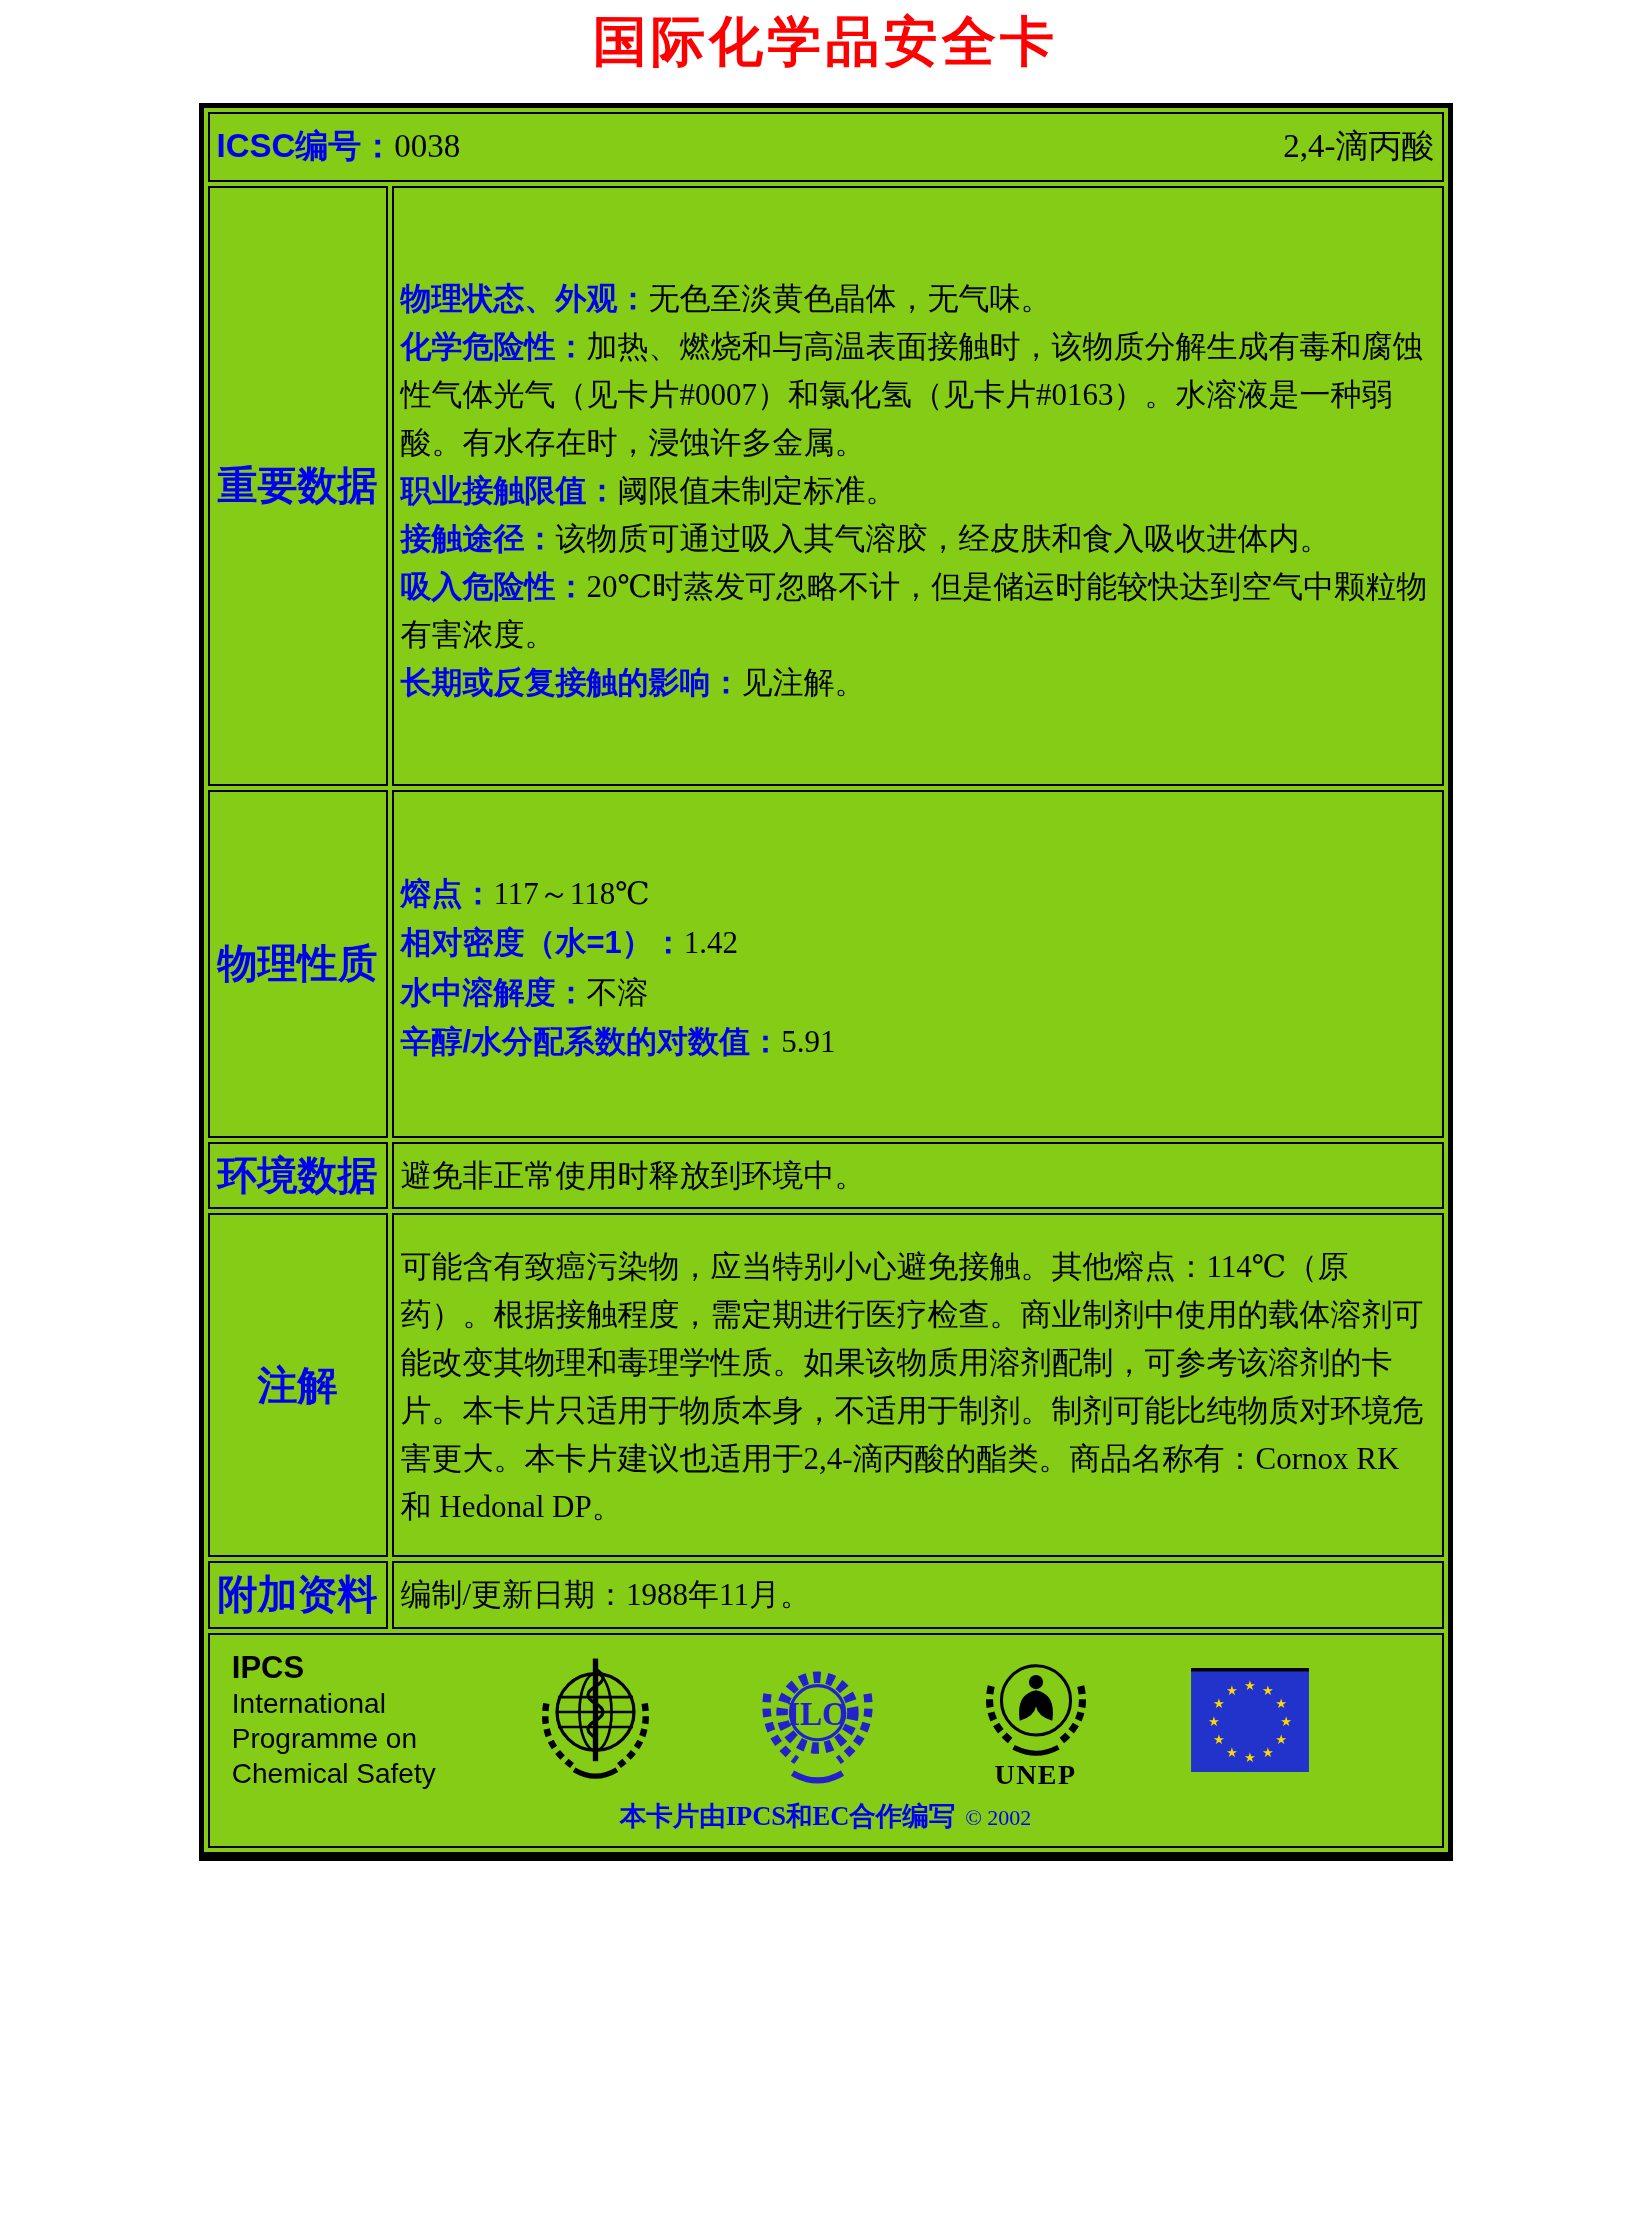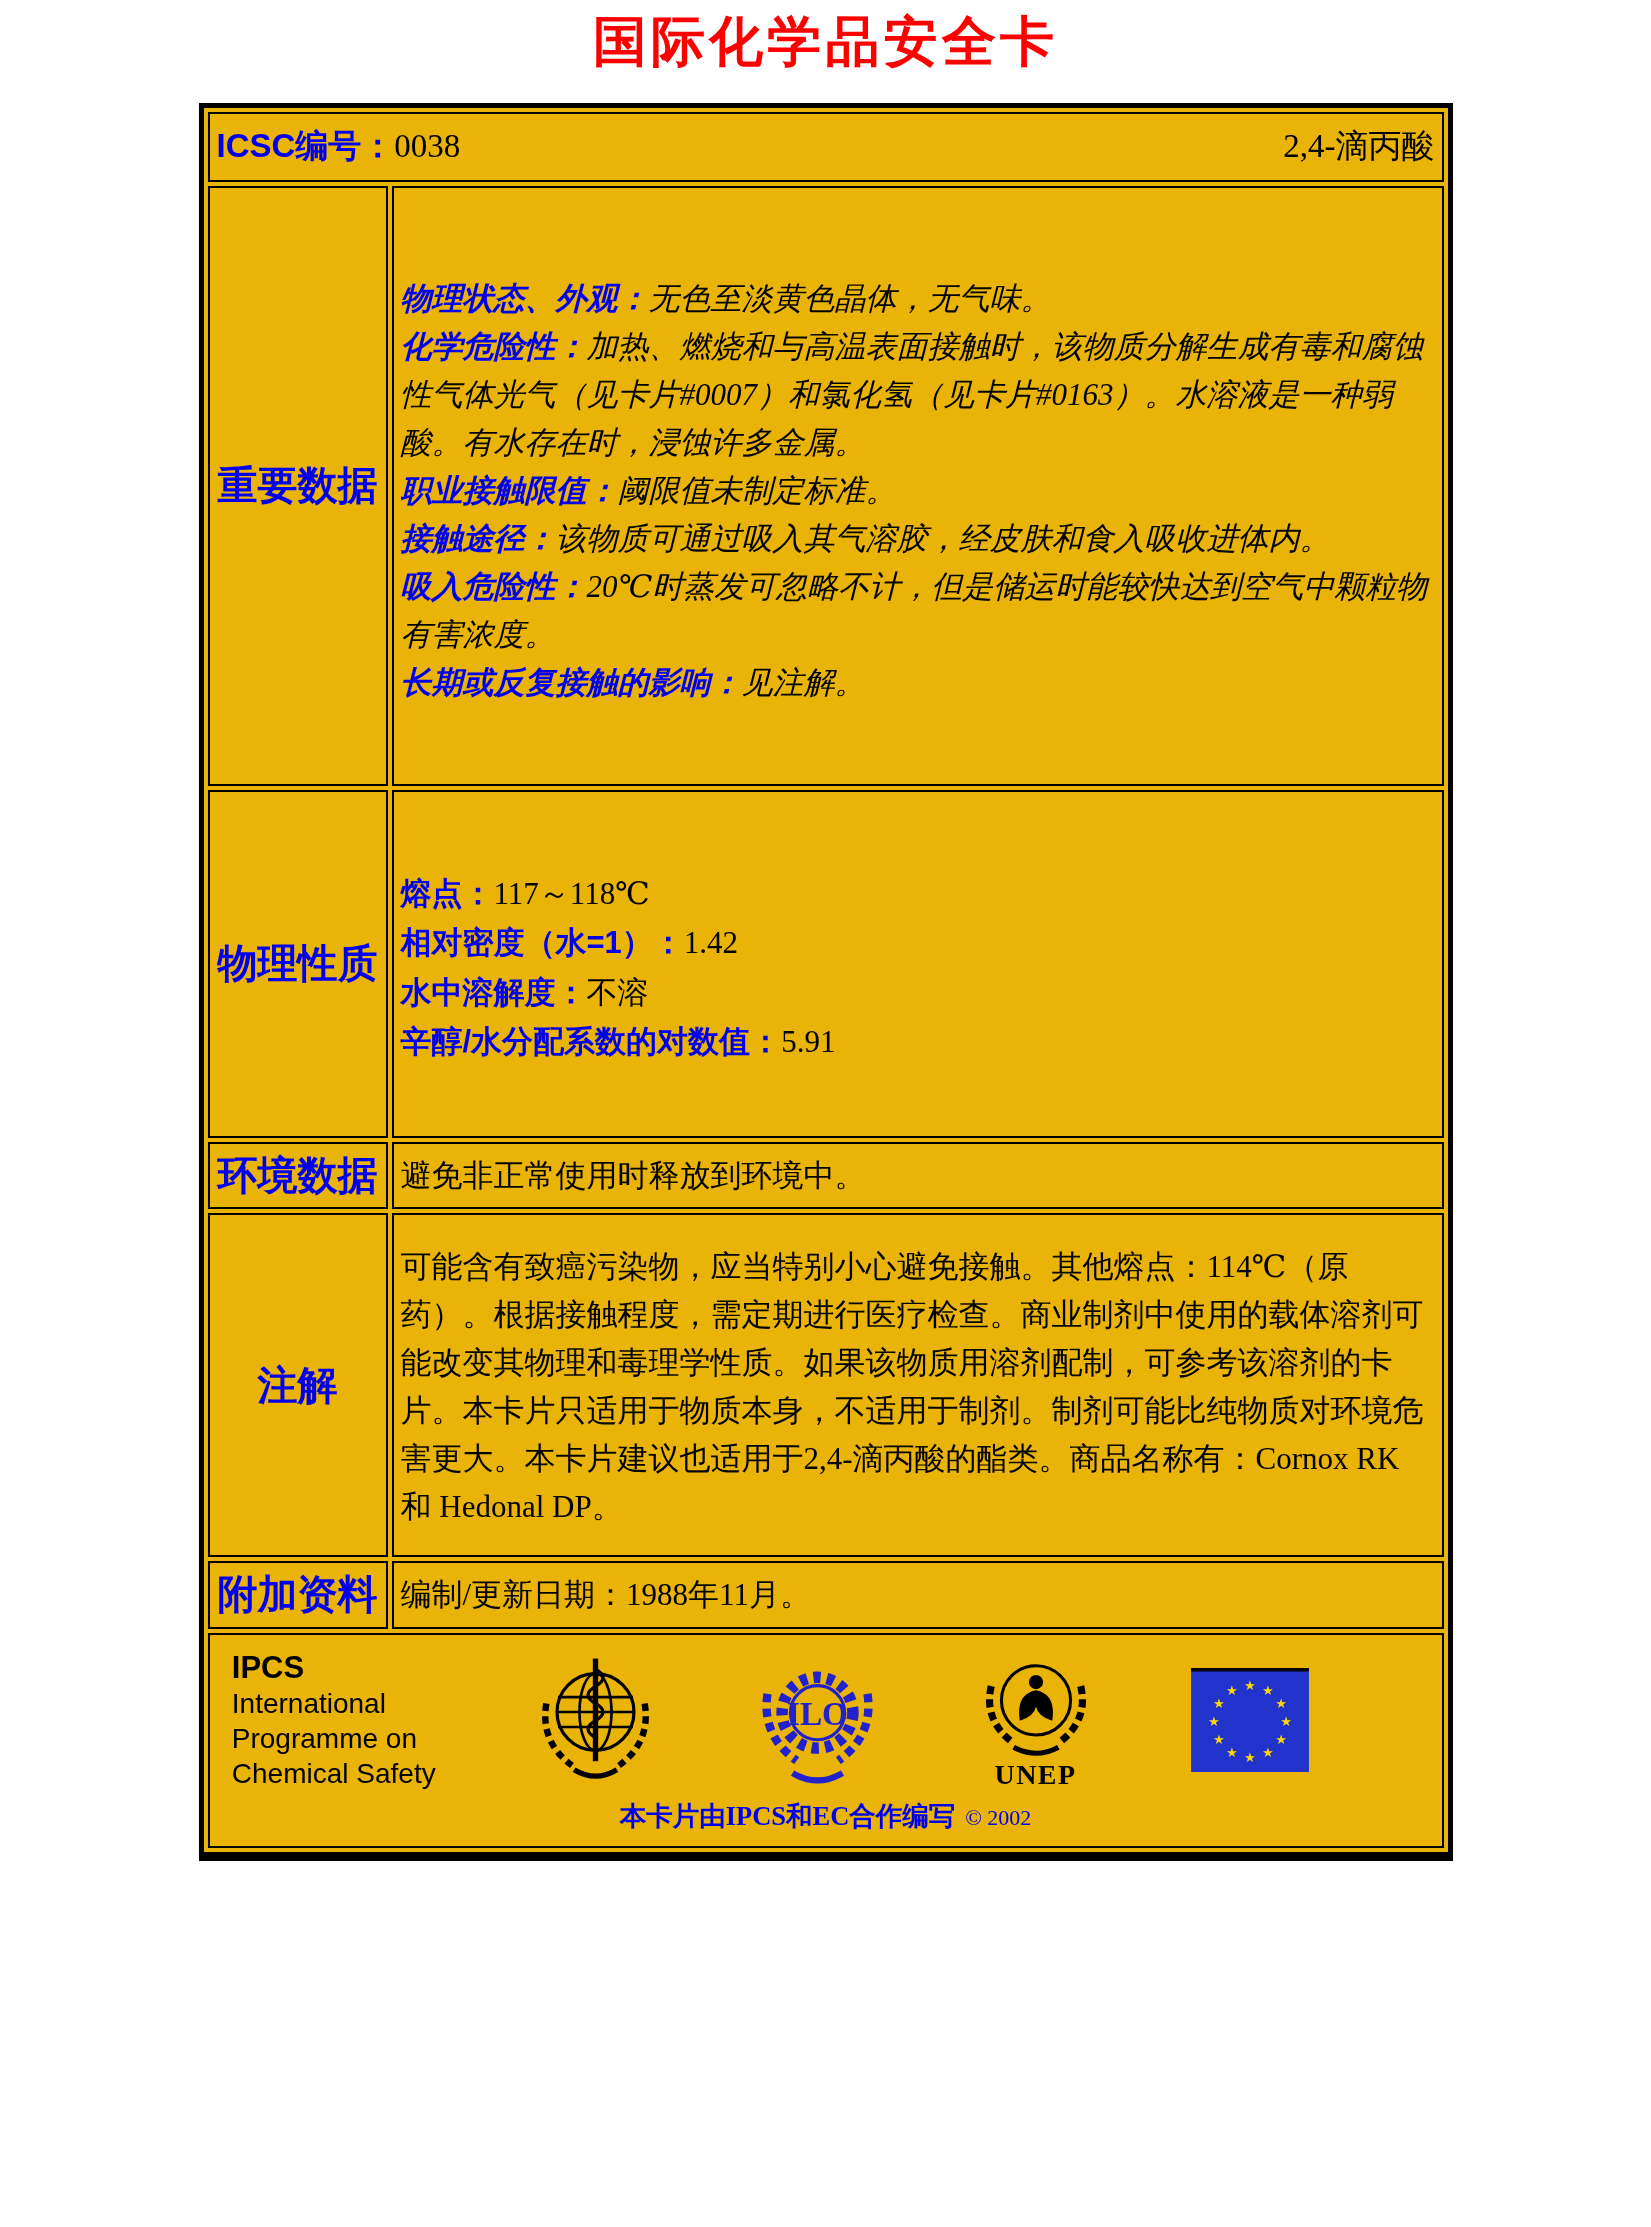--- a/index.html
+++ b/index.html
@@ -23,21 +23,21 @@
   }
 
   table.card{
     width:1254px;
     margin:31px auto 0;
     border:5.6px solid #000;
     border-bottom-width:9.8px;
     border-spacing:4.2px;
     border-collapse:separate;
     table-layout:fixed;
-    background:#eab308;
+    background:#84cc16;
   }
   table.card col.c-label{width:180px;}
   table.card td{
     border:2.8px solid #000;
     vertical-align:middle;
     padding:4.2px 7px;
   }
 
   td.label-cell{
     text-align:center;
@@ -60,21 +60,21 @@
     color:#0000EE;
   }
   p.line{margin:0;}
   .phys p.line{margin:0 0 1.4px 0;}
 
   
   .hdr-cell{height:70px;font-size:33px;padding:2.8px 8.4px;}
   .hdr-flex{display:flex;justify-content:space-between;align-items:center;width:100%;}
 
   .row-important td{height:600px;}
-  .row-important .content-cell{padding-top:14px;font-style:italic;}
+  .row-important .content-cell{padding-top:14px;}
   .row-physical td{height:348px;}
   .row-physical .content-cell{padding-top:14px;}
   .row-environment td{height:56px;}
   .row-notes td{height:344px;}
   .row-notes .content-cell{padding-top:8.4px;}
   .row-additional td{height:58px;}
   .row-logos td{height:184px;padding:0;}
   .row-legal td{height:85px;}
 
   

